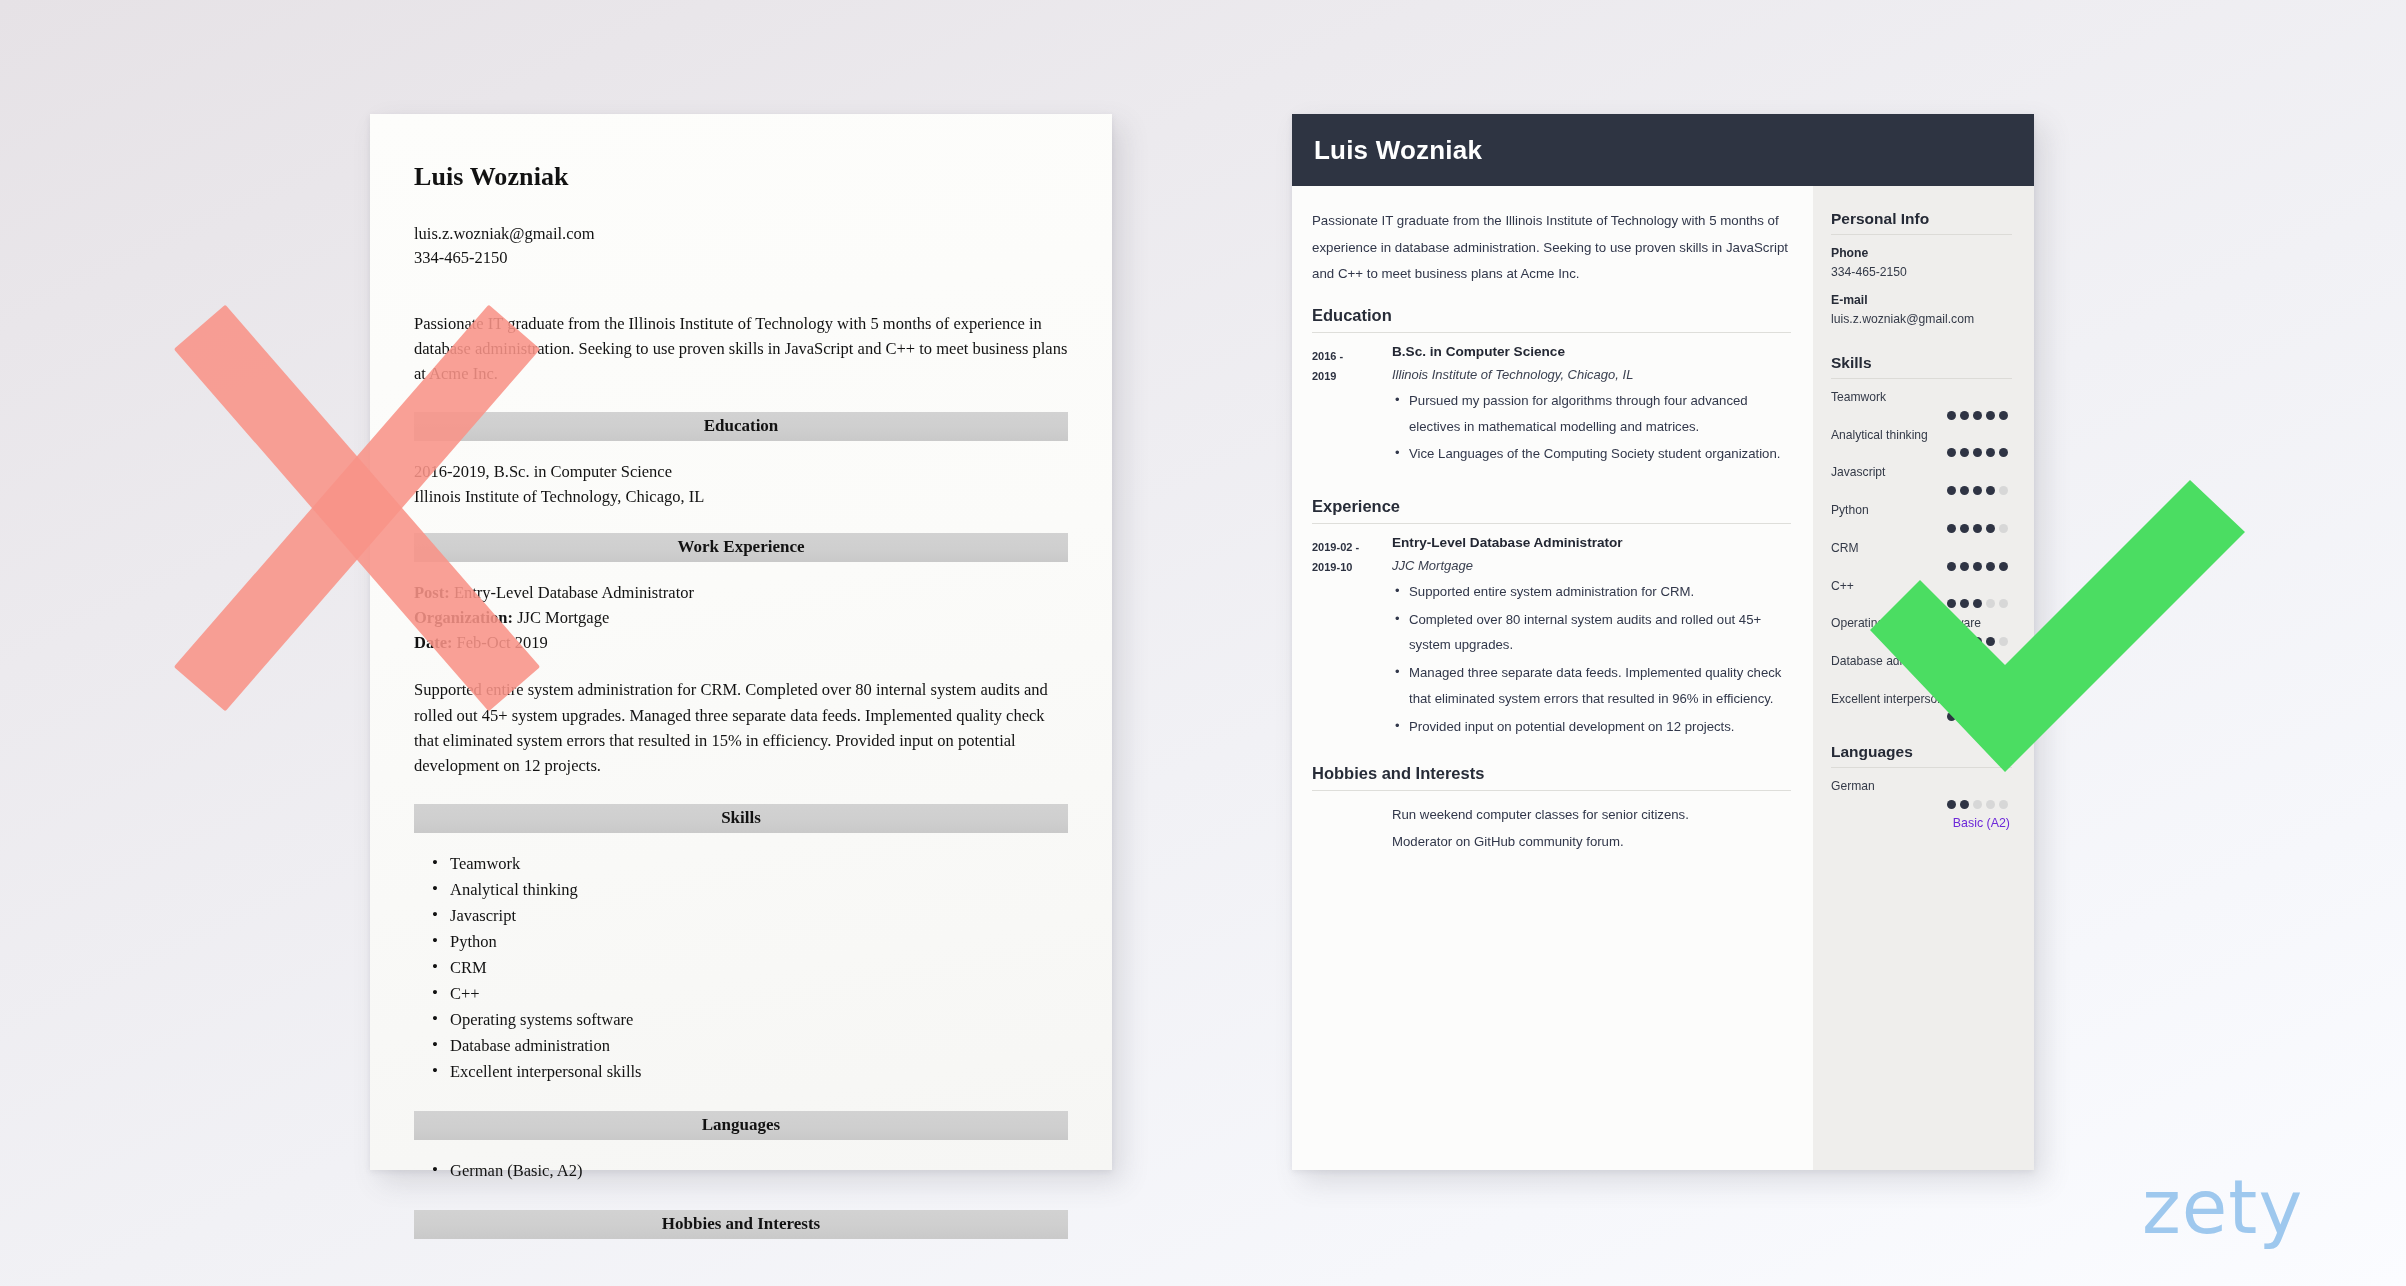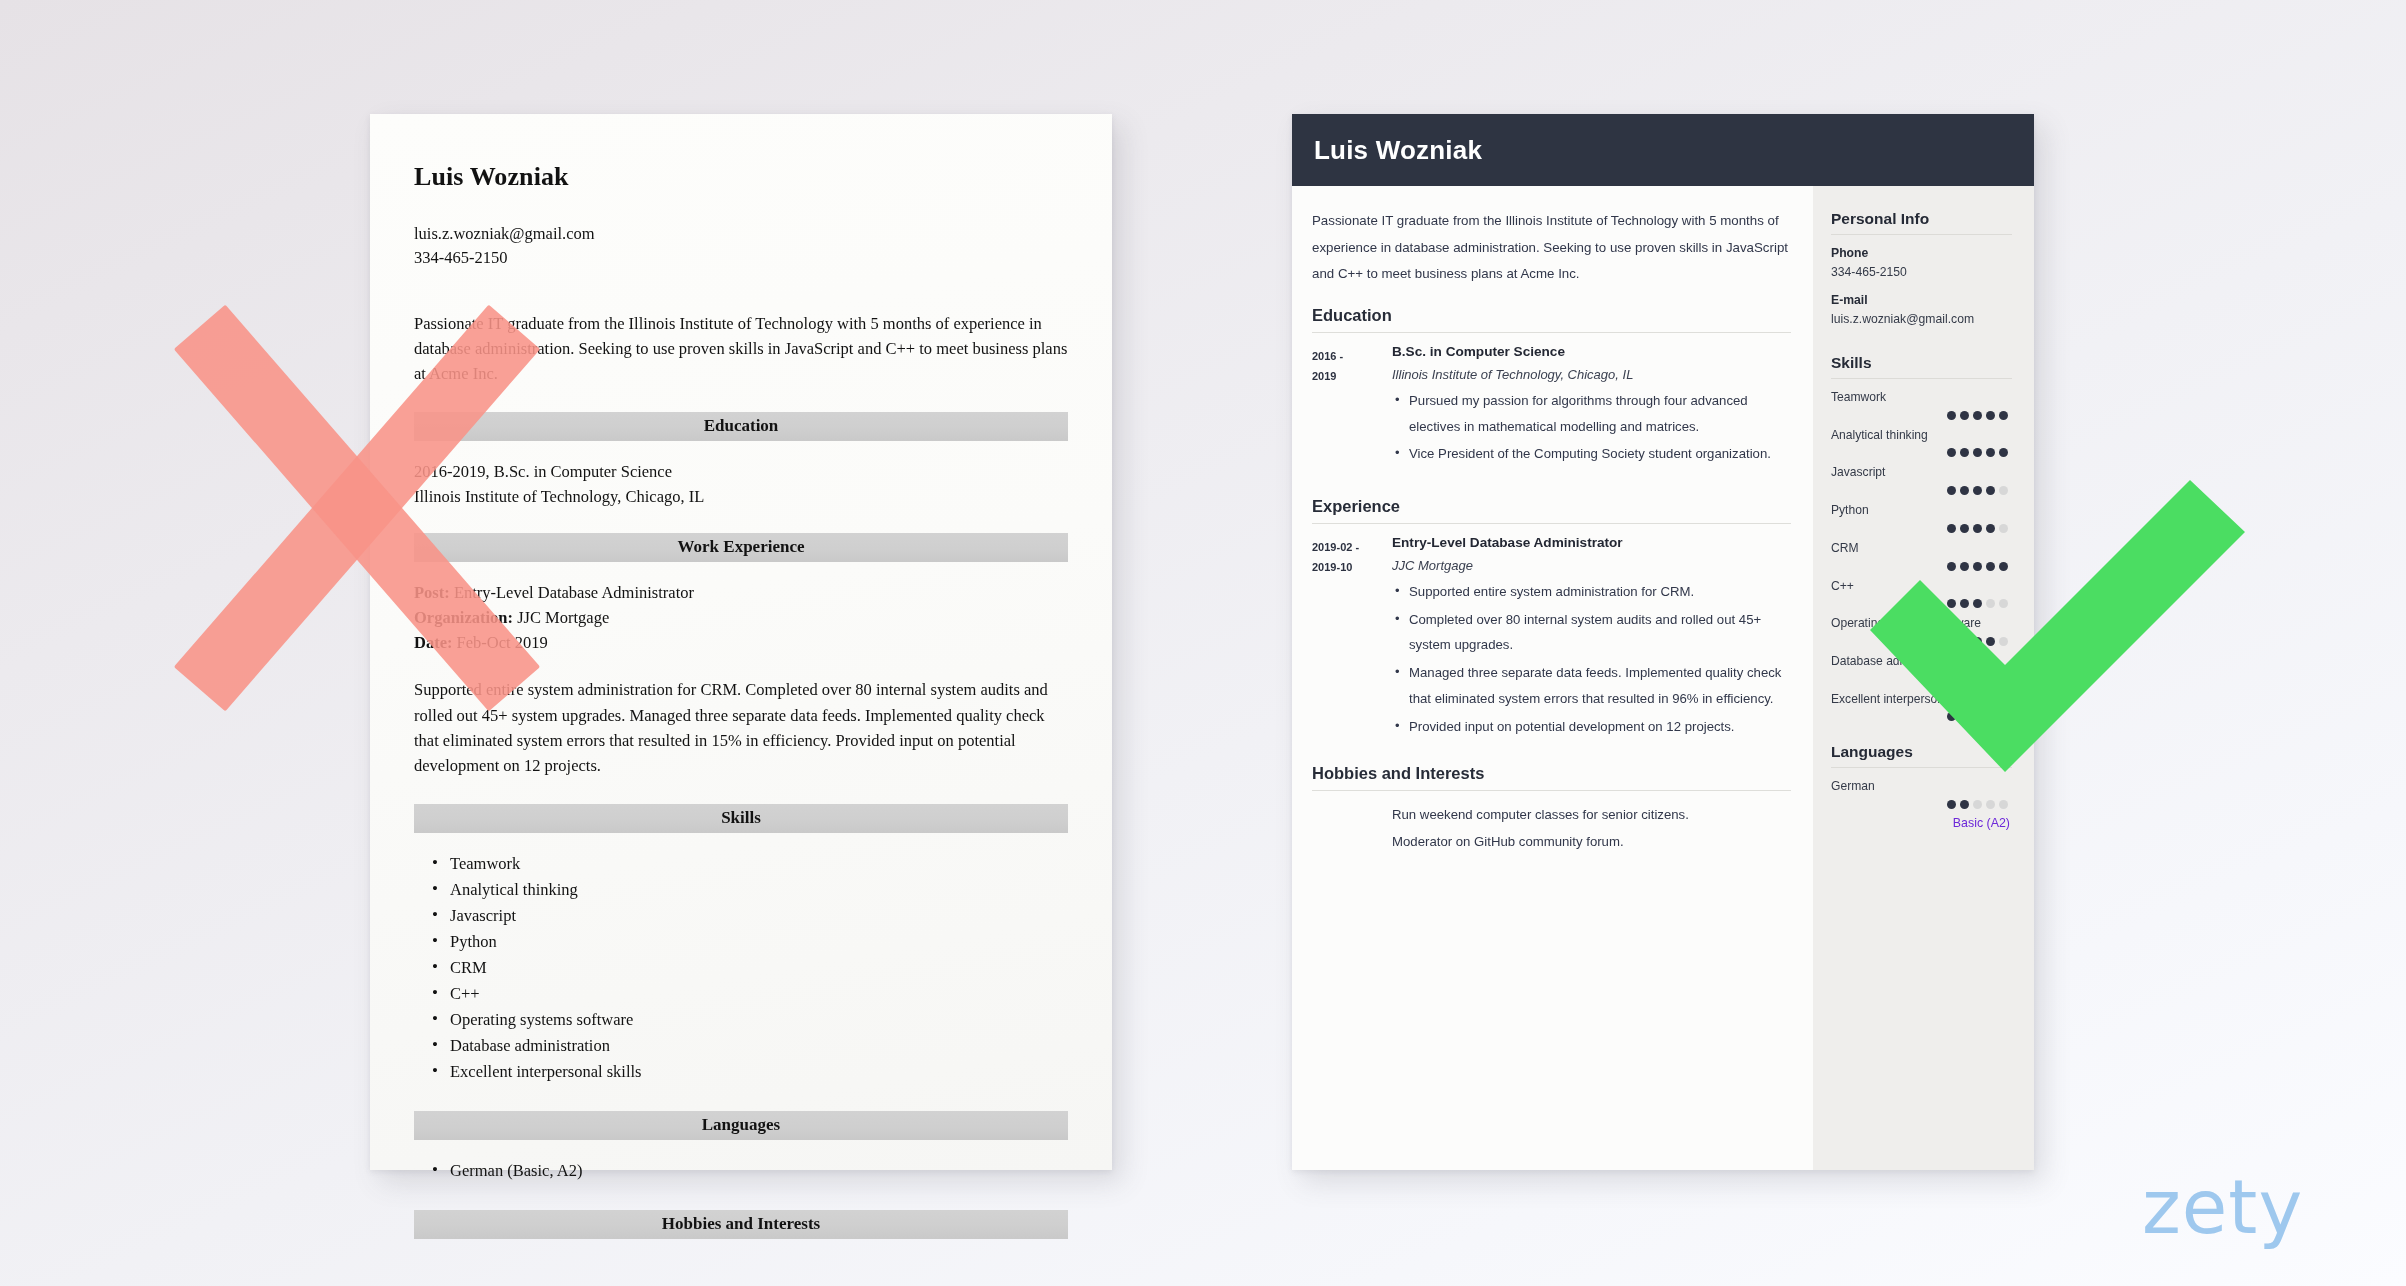--- a/index.html
+++ b/index.html
@@ -205,21 +205,21 @@
       <div class="g-entry">
         <div class="g-entry-dates">
           <div>2016 -</div>
           <div>2019</div>
         </div>
         <div class="g-entry-body">
           <div class="g-entry-role">B.Sc. in Computer Science</div>
           <div class="g-entry-org">Illinois Institute of Technology, Chicago, IL</div>
           <ul>
             <li>Pursued my passion for algorithms through four advanced electives in mathematical modelling and matrices.</li>
-            <li>Vice President of the Computing Society student organization.</li>
+            <li>Vice Languages of the Computing Society student organization.</li>
           </ul>
         </div>
       </div>
 
       <div class="g-block-gap-lg"></div>
 
       <div class="g-sec-title">Experience</div>
       <div class="g-sec-rule"></div>
       <div class="g-entry">
         <div class="g-entry-dates">

